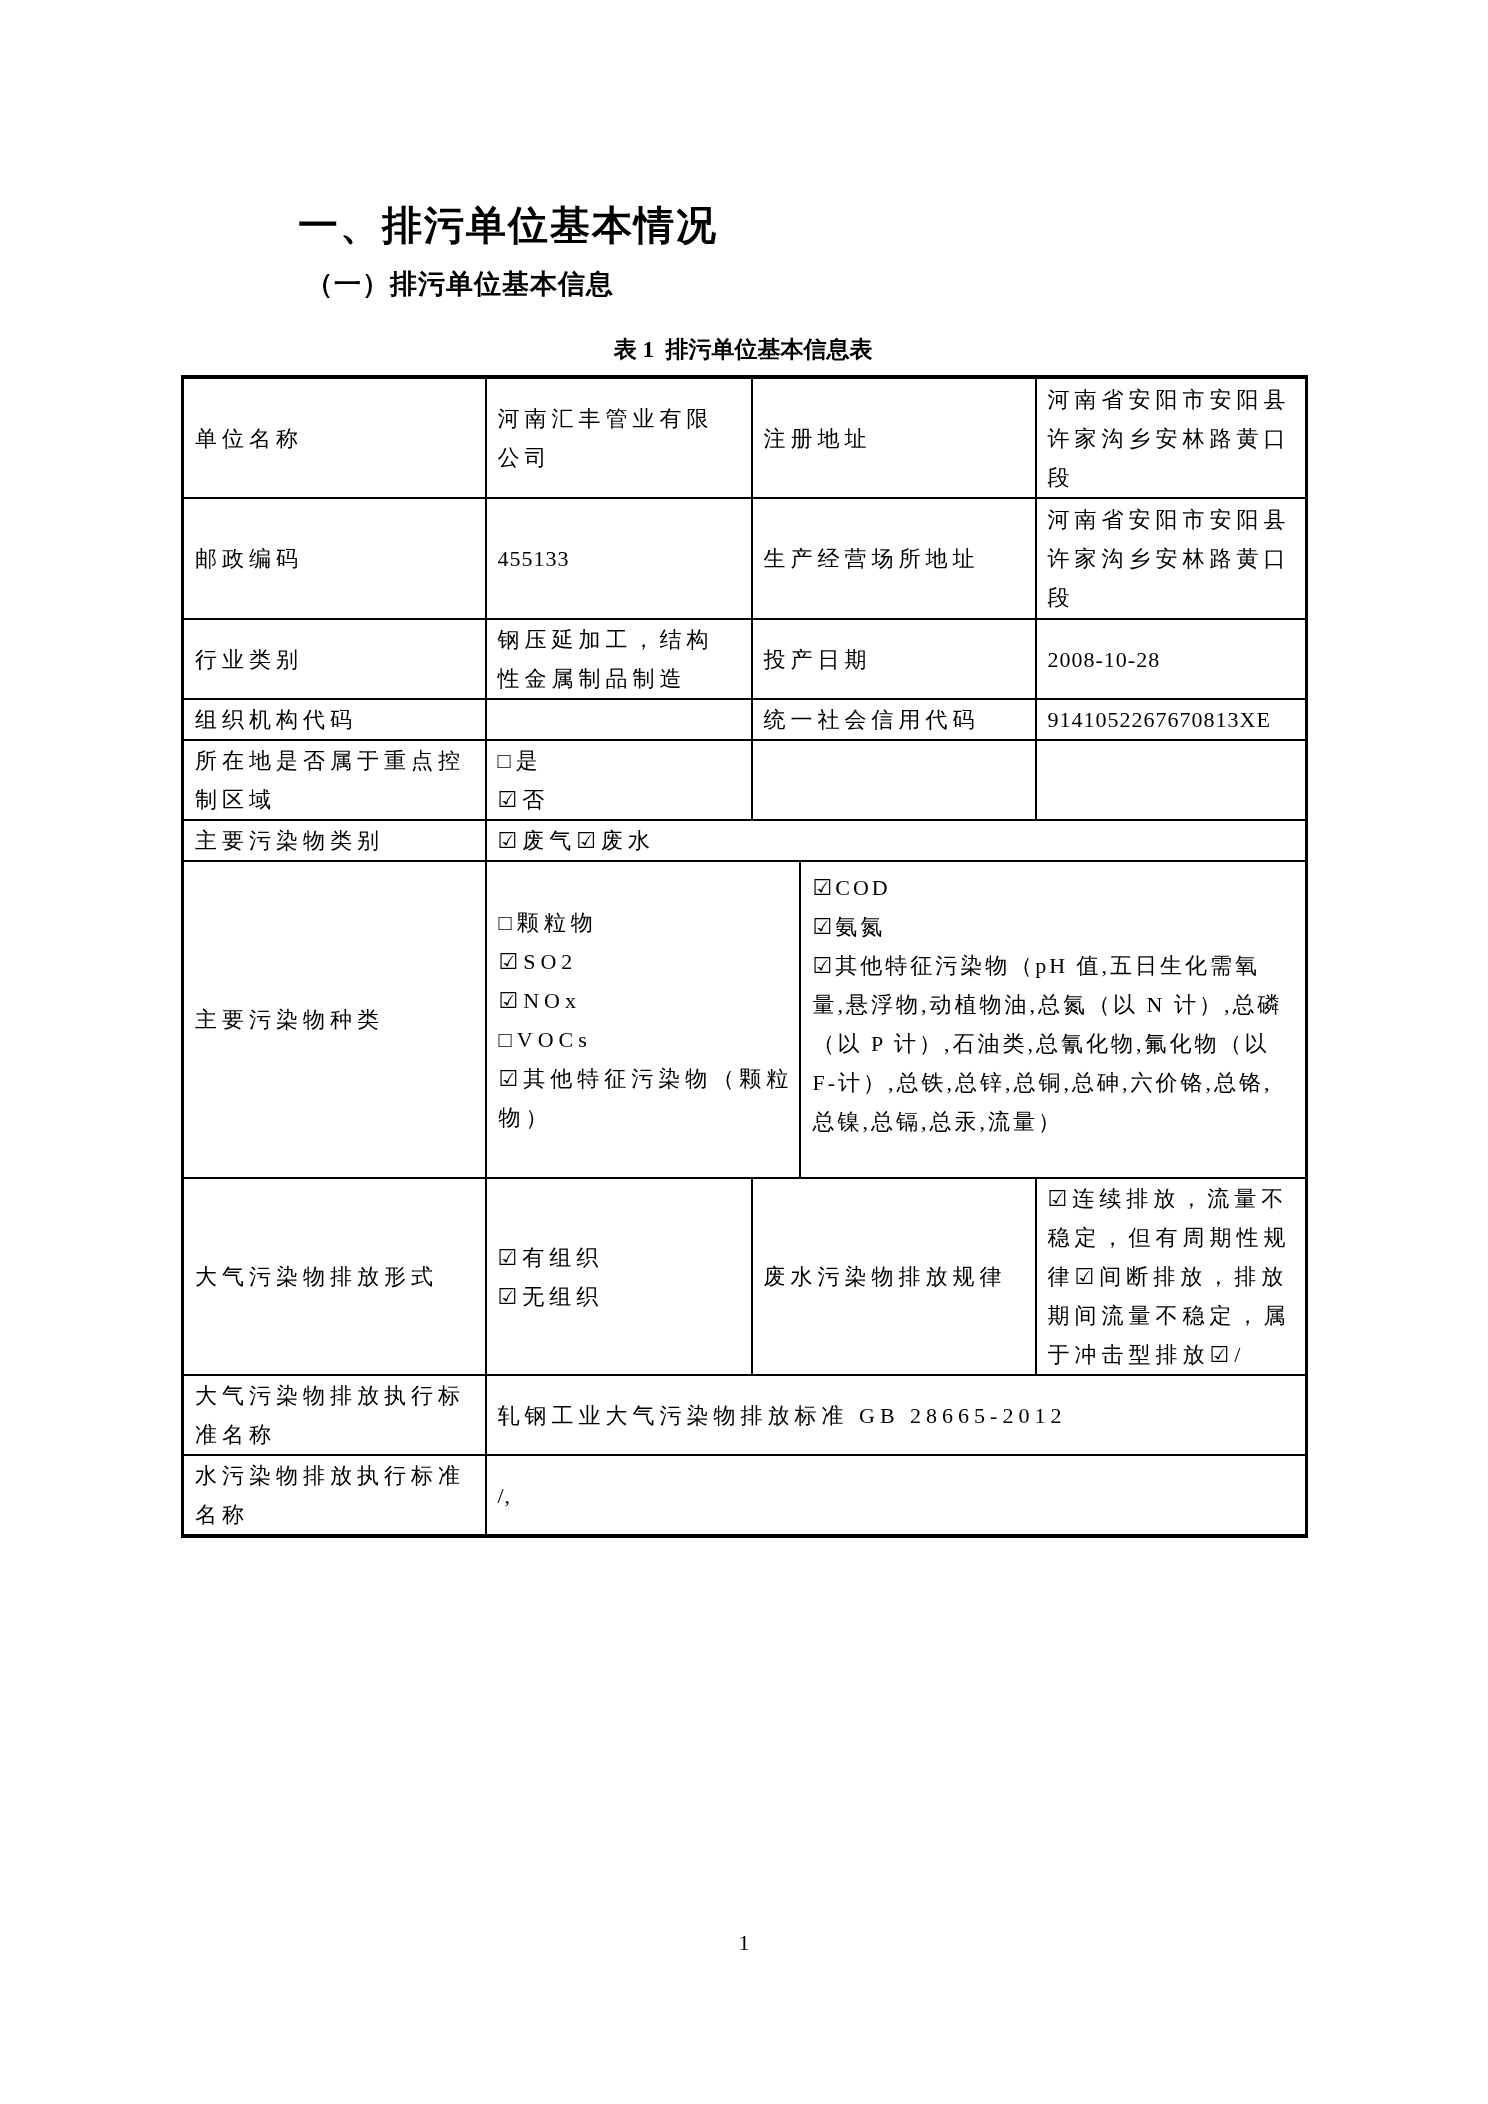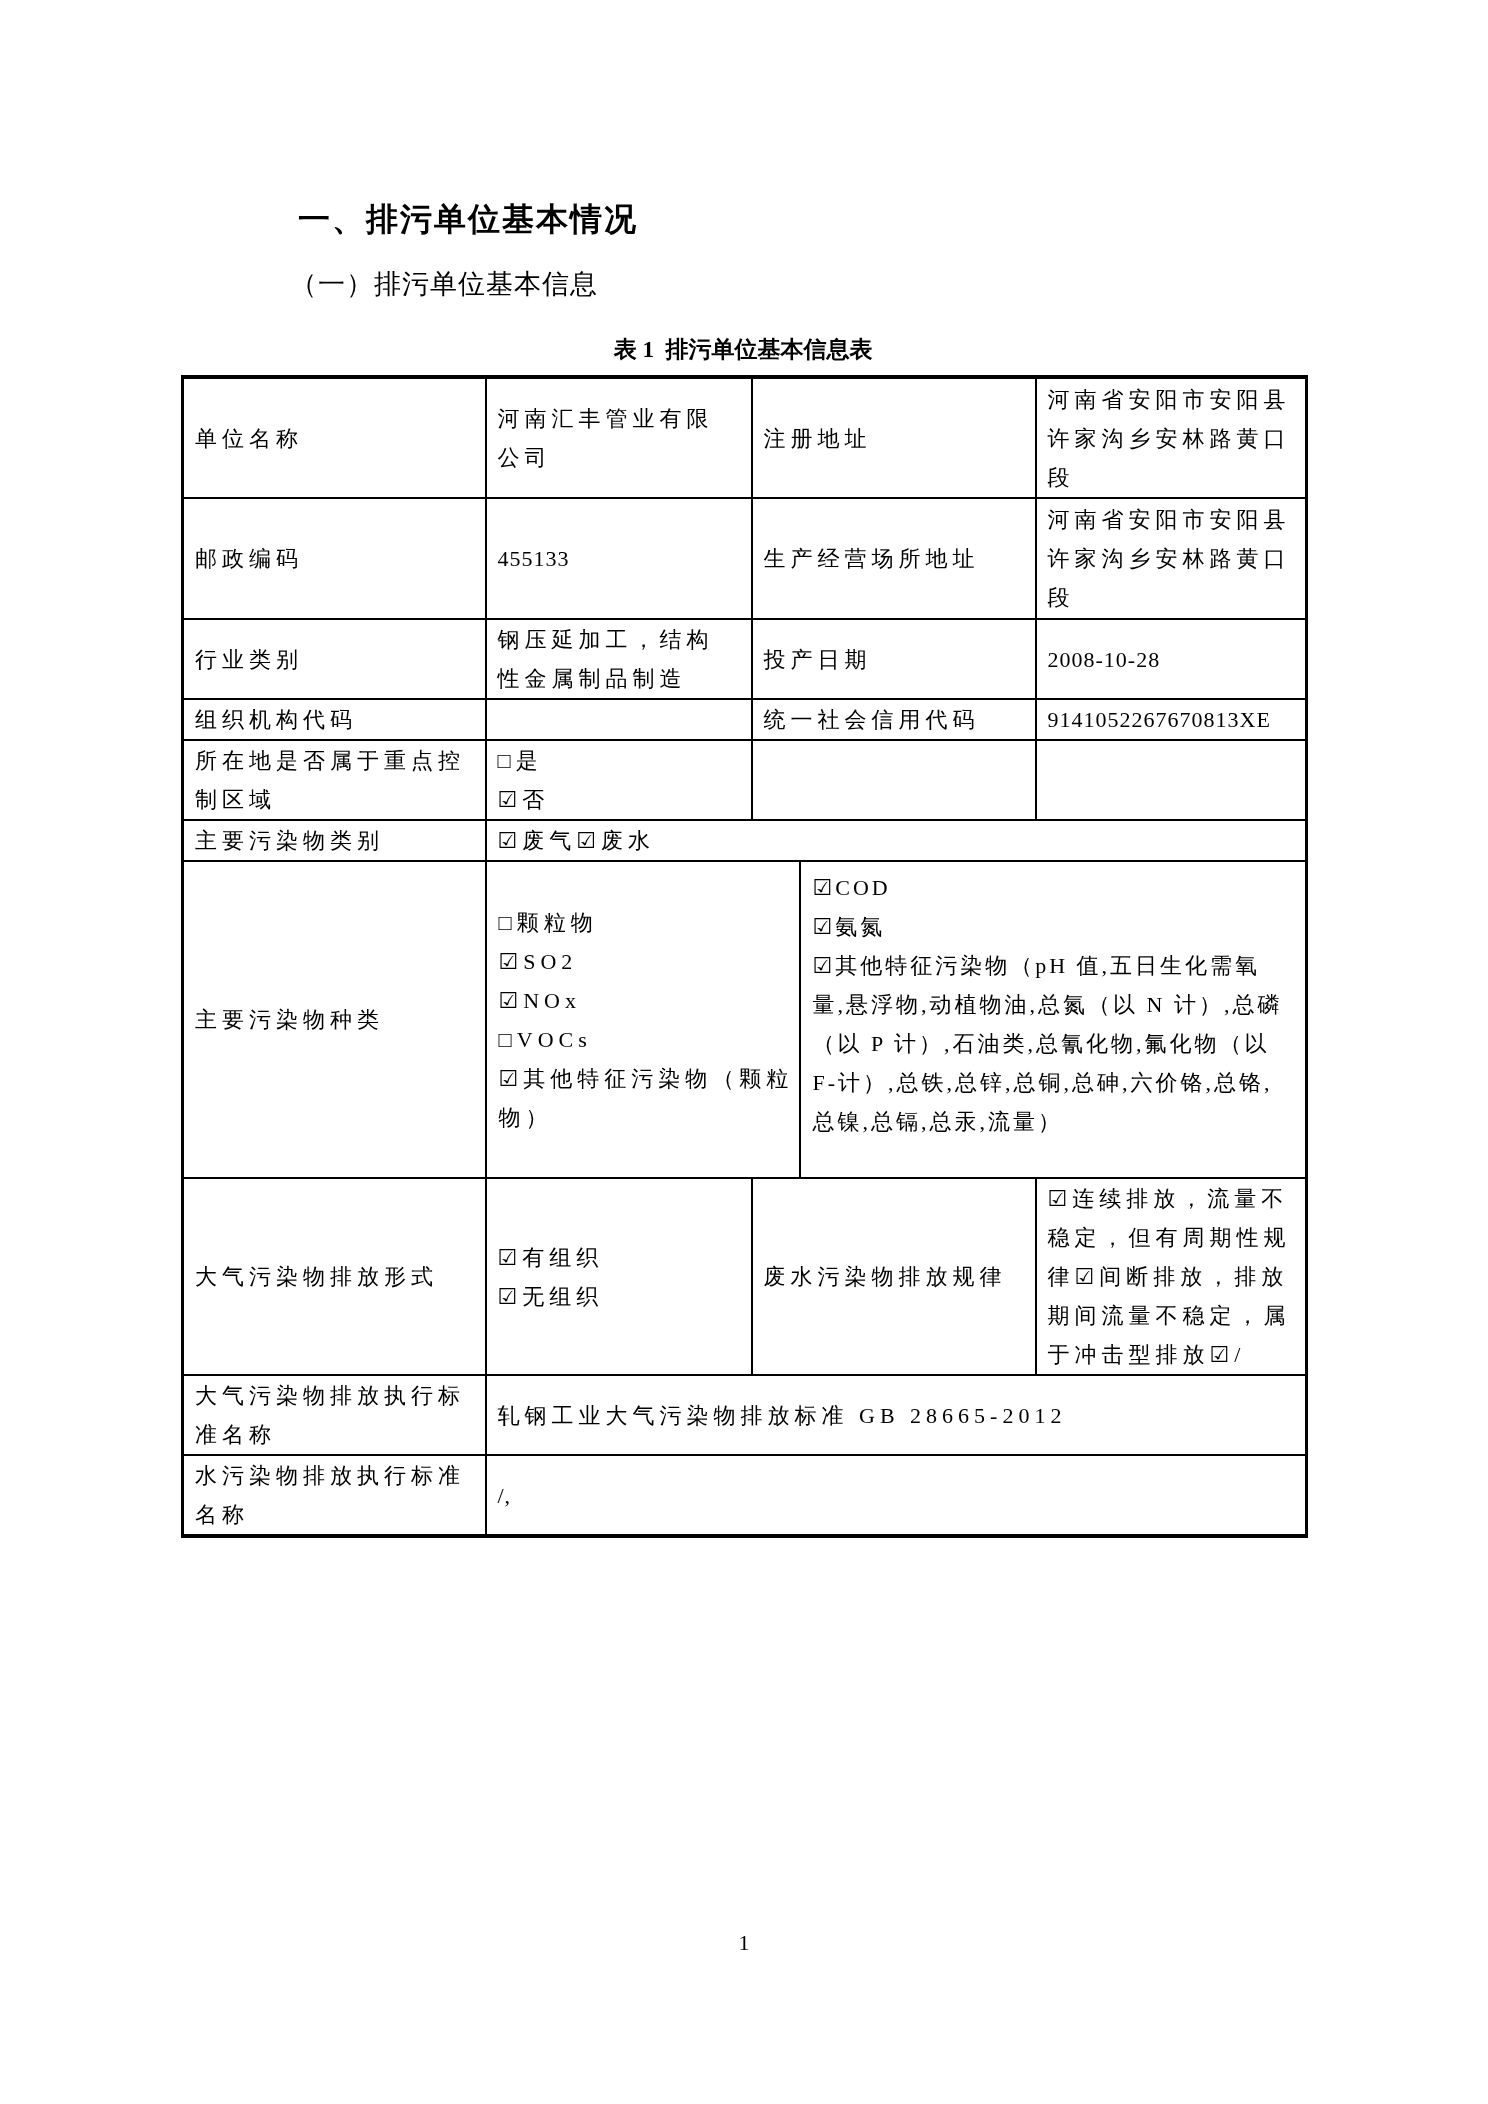--- a/index.html
+++ b/index.html
@@ -3,25 +3,25 @@
 <meta charset="utf-8">
 <style>
   html,body{margin:0;padding:0;}
   body{
     width:1488px;height:2104px;background:#ffffff;color:#000;
     font-family:"Liberation Serif","DejaVu Serif",serif;
     position:relative;overflow:hidden;
   }
   .h1{
     position:absolute;left:298px;top:198px;
-    font-size:32px;font-weight:bold;letter-spacing:2px;white-space:pre;
+    font-size:40px;font-weight:bold;letter-spacing:2px;white-space:pre;
   }
   .h2{
-    position:absolute;left:290px;top:266px;
-    font-size:27px;font-weight:normal;letter-spacing:1px;white-space:pre;
+    position:absolute;left:306px;top:266px;
+    font-size:27px;font-weight:bold;letter-spacing:1px;white-space:pre;
   }
   .caption{
     position:absolute;left:181px;top:334px;width:1124px;
     text-align:center;font-size:23px;font-weight:bold;white-space:pre;
   }
   .tablewrap{position:absolute;left:181px;top:375px;}
   table{
     border-collapse:collapse;table-layout:fixed;width:1124px;
     border:3px solid #000;border-top-width:4px;border-bottom-width:4px;
   }

